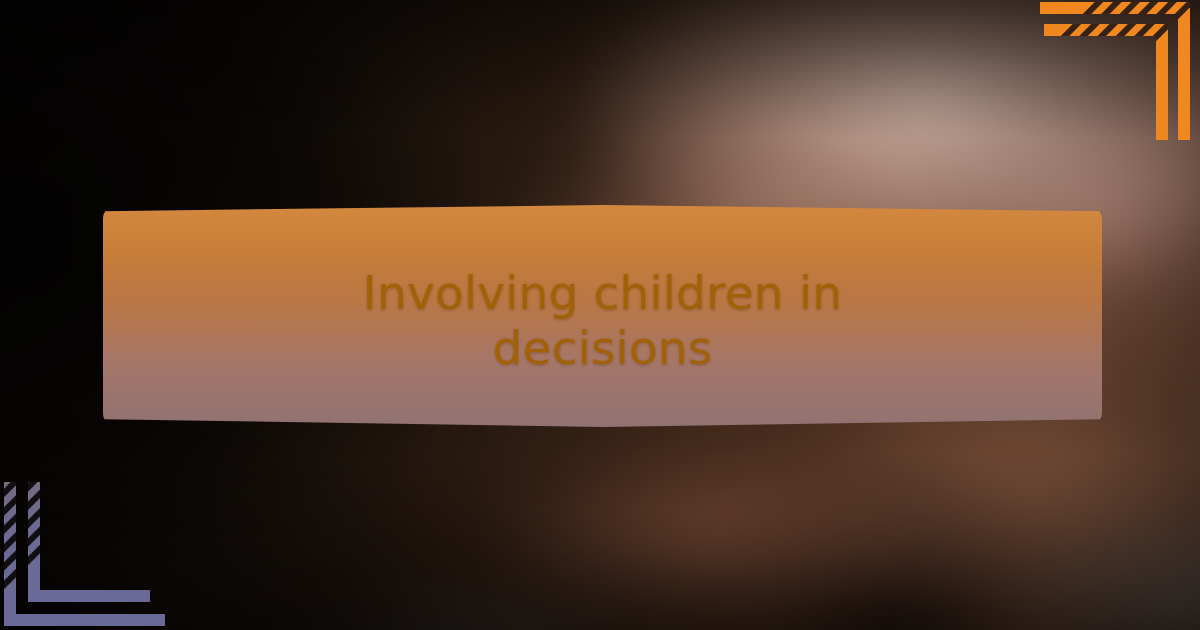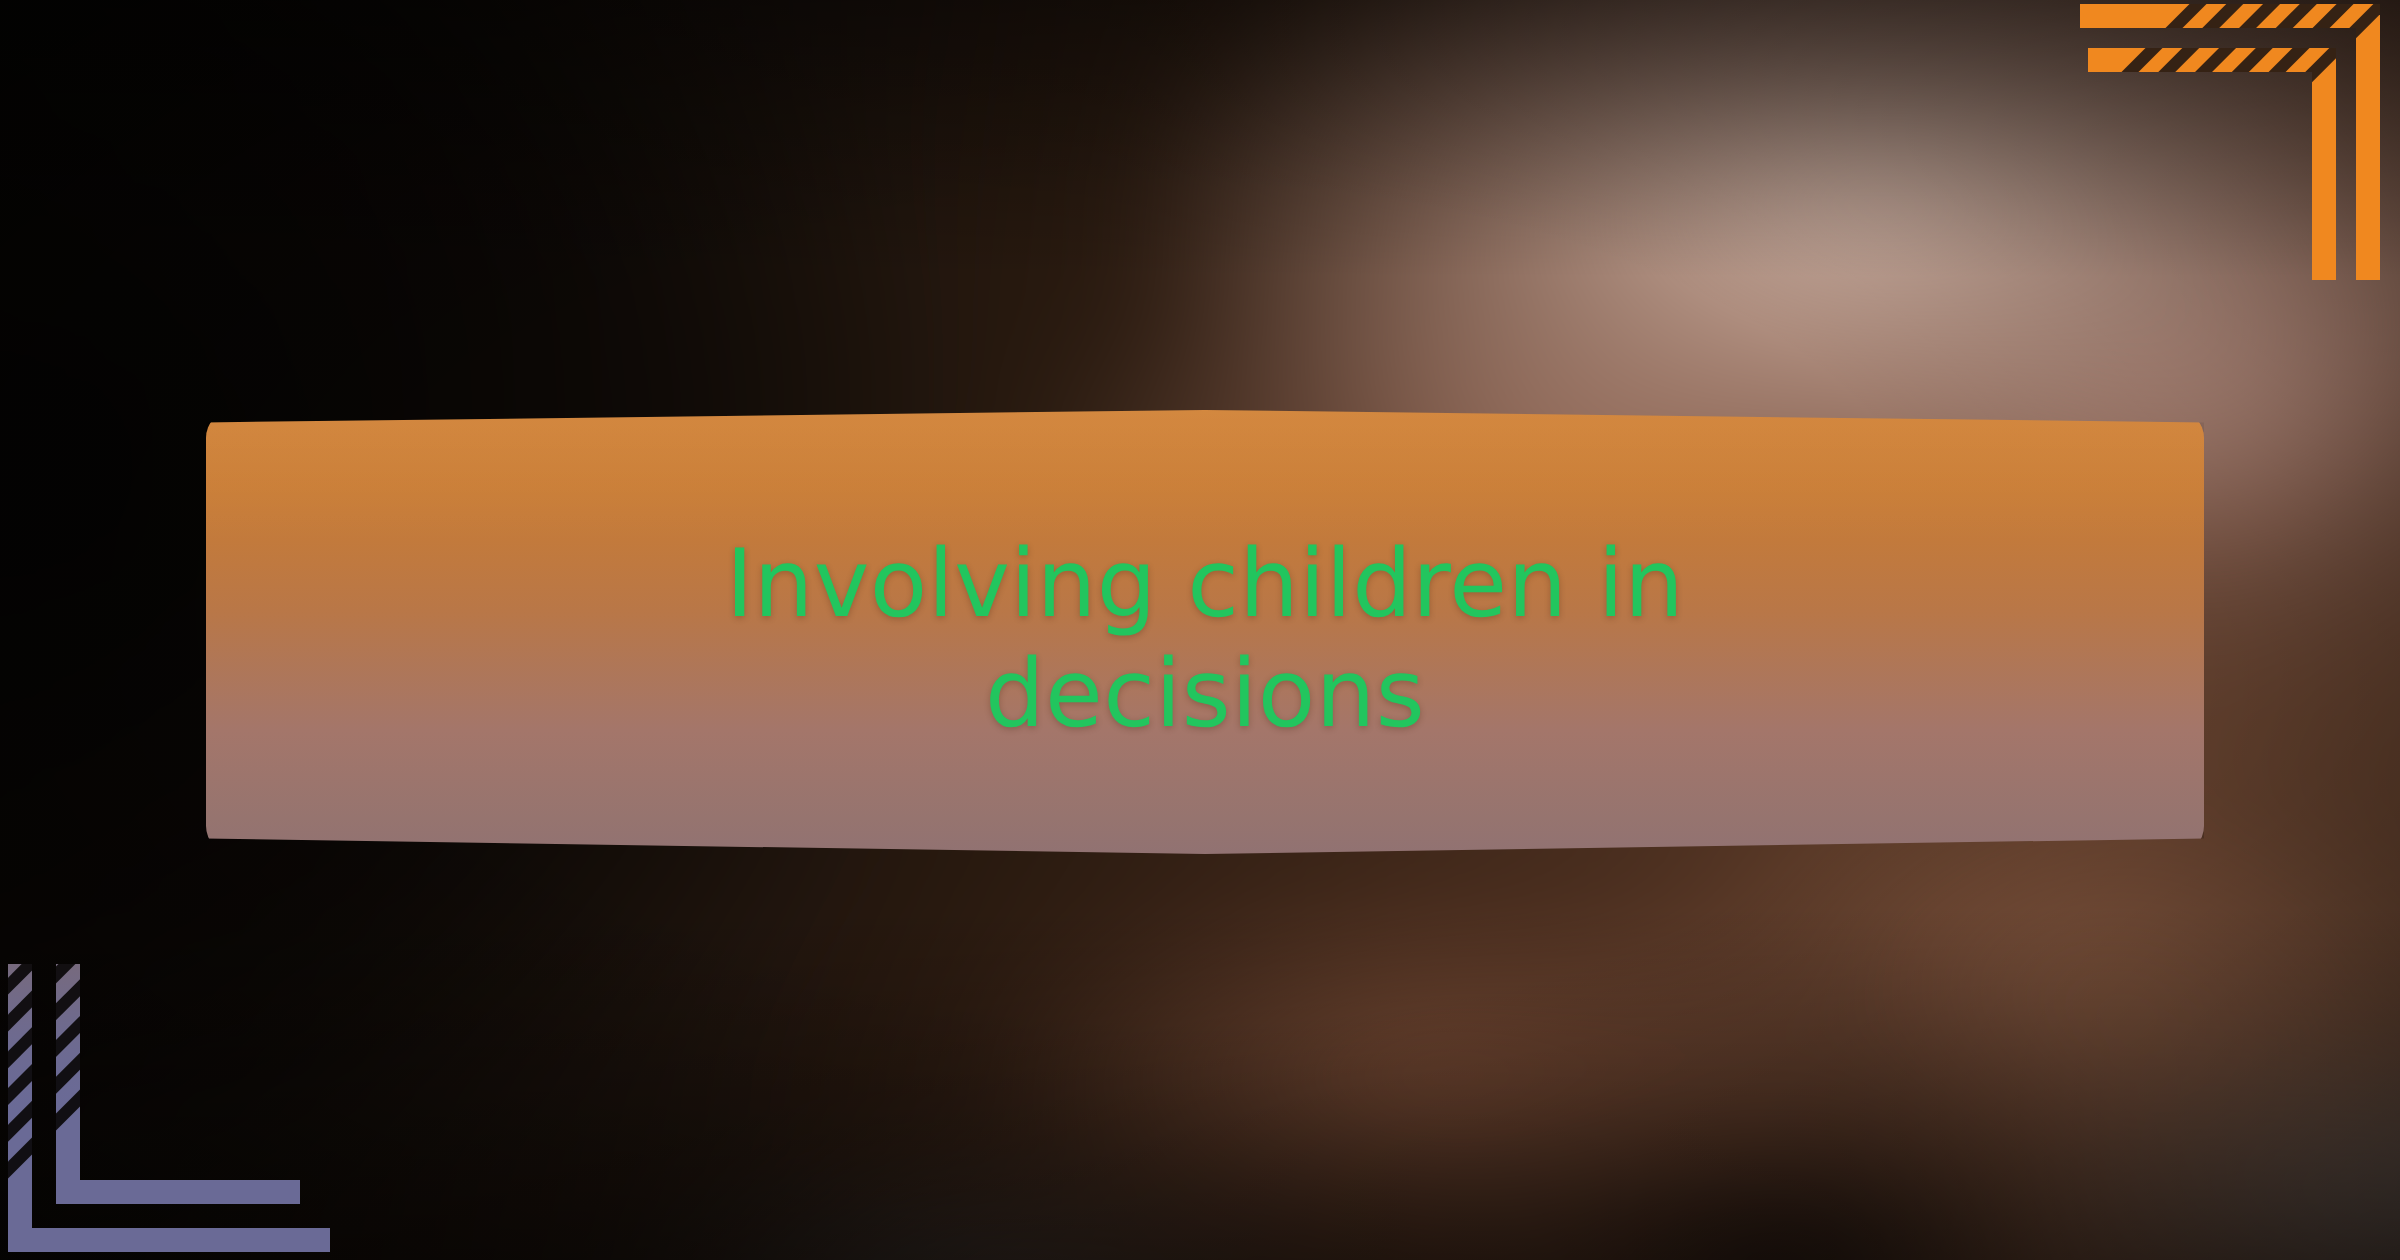--- a/index.html
+++ b/index.html
@@ -89,21 +89,21 @@
     background:linear-gradient(180deg, rgba(255,255,255,0.07) 0%, rgba(255,255,255,0) 30%);
     -webkit-clip-path:polygon(0% 2.8%, 50% 0%, 100% 2.8%, 100% 96.5%, 50% 100%, 0% 96.5%);
     clip-path:polygon(0% 2.8%, 50% 0%, 100% 2.8%, 100% 96.5%, 50% 100%, 0% 96.5%);
   }
   .banner-text {
     position:absolute; inset:0;
     display:flex; align-items:center; justify-content:center;
     padding:14px 60px 6px;
   }
   .banner-text h1 {
-    color:#22c55e;
+    color:#a16207;
     font-family:"DejaVu Sans", sans-serif;
     font-weight:400;
     font-size:47px;
     line-height:1.18;
     letter-spacing:0.2px;
     text-align:center;
     max-width:520px;
     text-shadow:0 1px 3px rgba(70,35,18,0.30);
   }
 </style>

